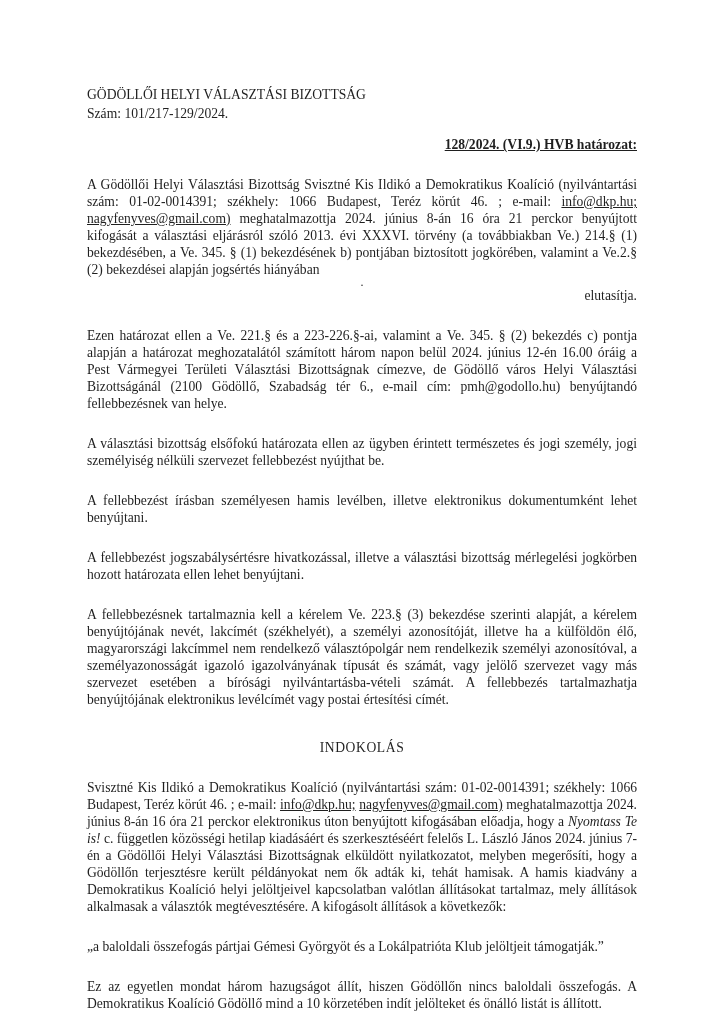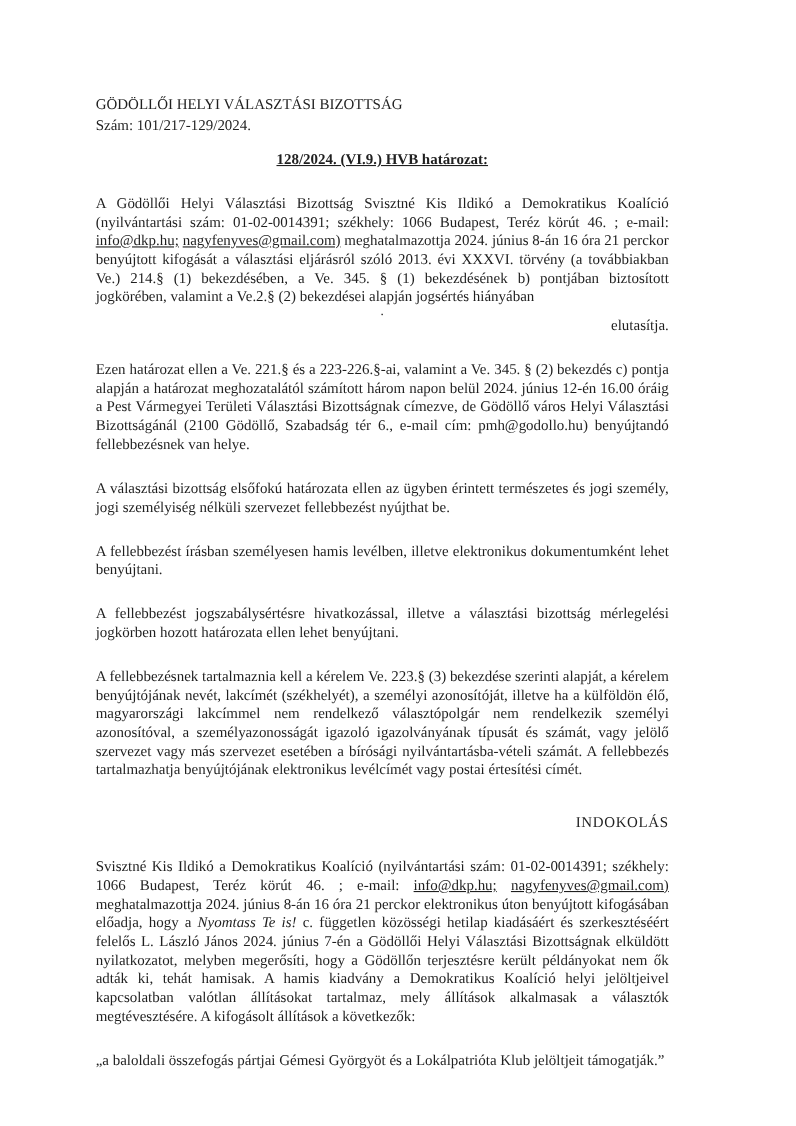--- a/index.html
+++ b/index.html
@@ -13,35 +13,35 @@
     overflow: hidden;
     position: relative;
   }
   .page {
     position: absolute;
     left: 0;
     top: 0;
     width: 724px;
     height: 1024px;
     box-sizing: border-box;
-    padding: 86px 116px 0 87px;
+    padding: 86px 87px 0 87px;
     font-family: "Liberation Serif", "DejaVu Serif", serif;
     font-size: 13.6px;
     line-height: 17px;
     color: #1f1f1f;
     text-align: left;
     -webkit-font-smoothing: antialiased;
   }
   .hdr div {
     line-height: 18.5px;
     white-space: nowrap;
   }
   .title {
     margin: 13px 0 13px 0;
-    text-align: center;
+    text-align: right;
     font-weight: bold;
     text-decoration: underline;
     font-size: 13.6px;
   }
   p {
     margin: 0;
   }
   .just {
     text-align: justify;
     text-justify: inter-word;
@@ -52,21 +52,21 @@
     line-height: 9px;
     text-align: center;
     font-size: 12px;
   }
   .verdict {
     text-align: right;
     margin-bottom: 15px;
   }
   .heading2 {
     margin: 31px 0 22px 0;
-    text-align: right;
+    text-align: center;
     font-weight: normal;
     font-size: 13.6px;
     letter-spacing: 0.6px;
   }
   .u { text-decoration: underline; }
   .i { font-style: italic; }
 </style>
 </head>
 <body>
 
@@ -91,15 +91,16 @@
     <p class="just">A fellebbezést írásban személyesen hamis levélben, illetve elektronikus dokumentumként lehet benyújtani.</p>
     <p class="just">A fellebbezést jogszabálysértésre hivatkozással, illetve a választási bizottság mérlegelési jogkörben hozott határozata ellen lehet benyújtani.</p>
     <p class="just">A fellebbezésnek tartalmaznia kell a kérelem Ve. 223.§ (3) bekezdése szerinti alapját, a kérelem benyújtójának nevét, lakcímét (székhelyét), a személyi azonosítóját, illetve ha a külföldön élő, magyarországi lakcímmel nem rendelkező választópolgár nem rendelkezik személyi azonosítóval, a személyazonosságát igazoló igazolványának típusát és számát, vagy jelölő szervezet vagy más szervezet esetében a bírósági nyilvántartásba-vételi számát. A fellebbezés tartalmazhatja benyújtójának elektronikus levélcímét vagy postai értesítési címét.</p>
   </div>
 
   <div class="heading2">INDOKOLÁS</div>
 
   <div>
     <p class="just"><span>Svisztné Kis Ildikó a Demokratikus Koalíció (nyilvántartási szám: 01-02-0014391; székhely: 1066 Budapest, Teréz körút 46. ; e-mail: </span><span class="u">info@dkp.hu;</span><span> </span><span class="u">nagyfenyves@gmail.com)</span><span> meghatalmazottja 2024. június 8-án 16 óra 21 perckor elektronikus úton benyújtott kifogásában előadja, hogy a </span><span class="i">Nyomtass Te is!</span><span> c. független közösségi hetilap kiadásáért és szerkesztéséért felelős L. László János 2024. június 7-én a Gödöllői Helyi Választási Bizottságnak elküldött nyilatkozatot, melyben megerősíti, hogy a Gödöllőn terjesztésre került példányokat nem ők adták ki, tehát hamisak. A hamis kiadvány a Demokratikus Koalíció helyi jelöltjeivel kapcsolatban valótlan állításokat tartalmaz, mely állítások alkalmasak a választók megtévesztésére. A kifogásolt állítások a következők:</span></p>
     <p class="just">„a baloldali összefogás pártjai Gémesi Györgyöt és a Lokálpatrióta Klub jelöltjeit támogatják.”</p>
+    <p class="just">Ez az egyetlen mondat három hazugságot állít, hiszen Gödöllőn nincs baloldali összefogás. A Demokratikus Koalíció Gödöllő mind a 10 körzetében indít jelölteket és önálló listát is állított.</p>
   </div>
 
 </div>
 
 </body></html>

